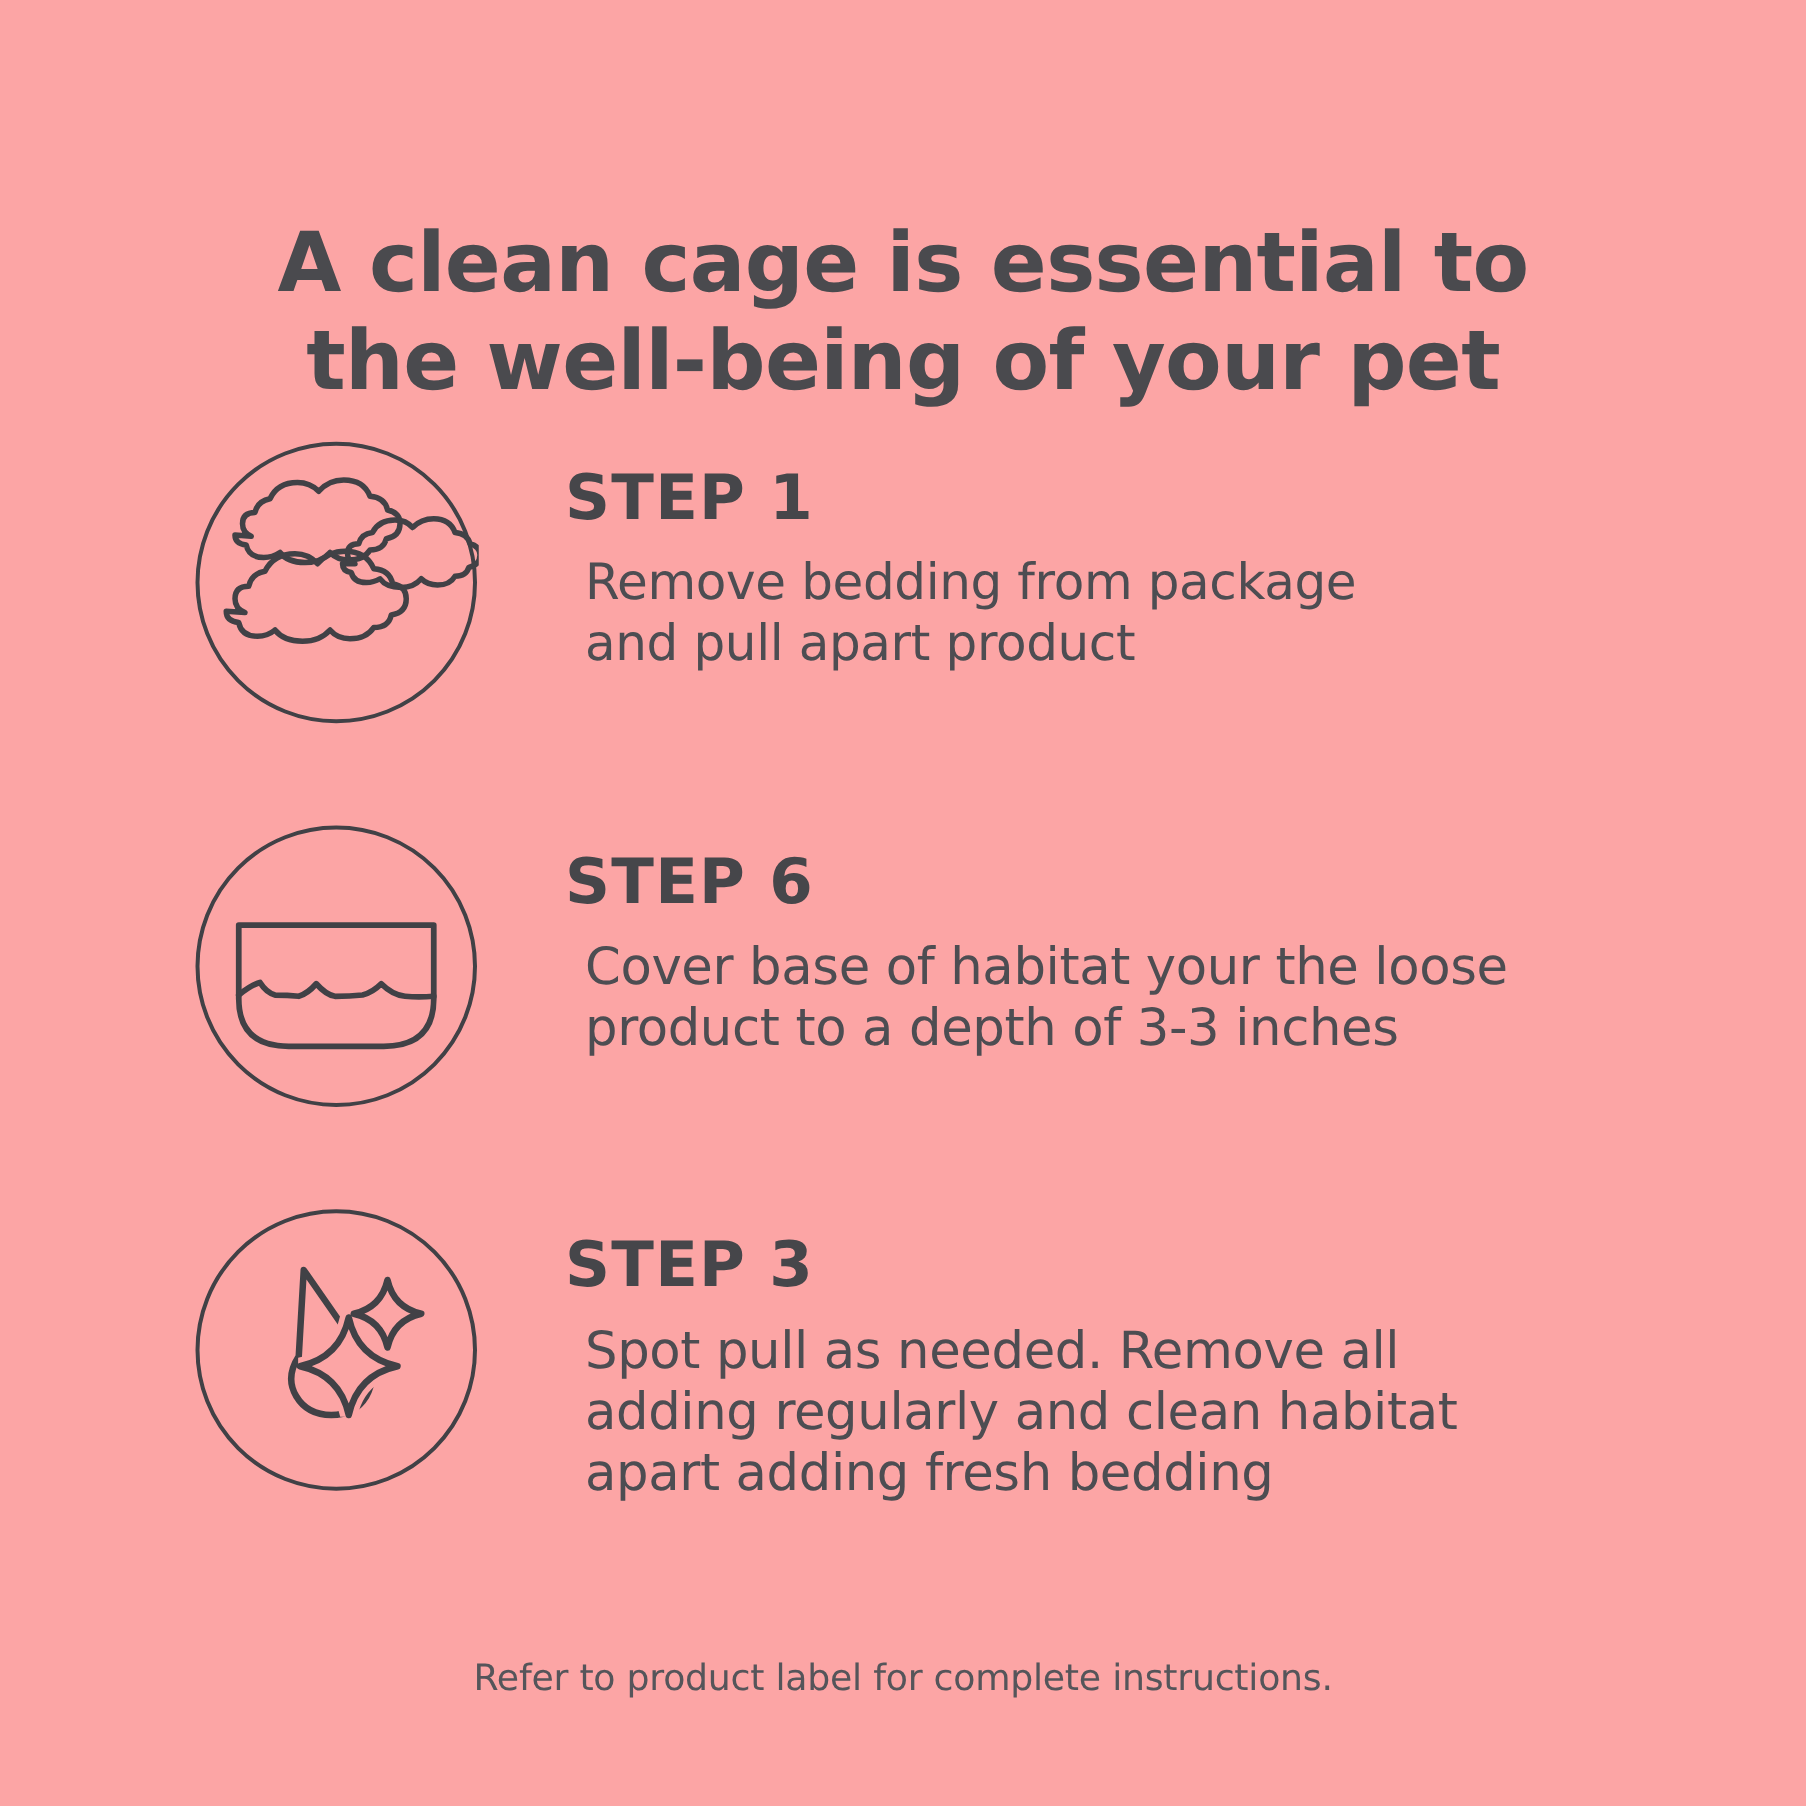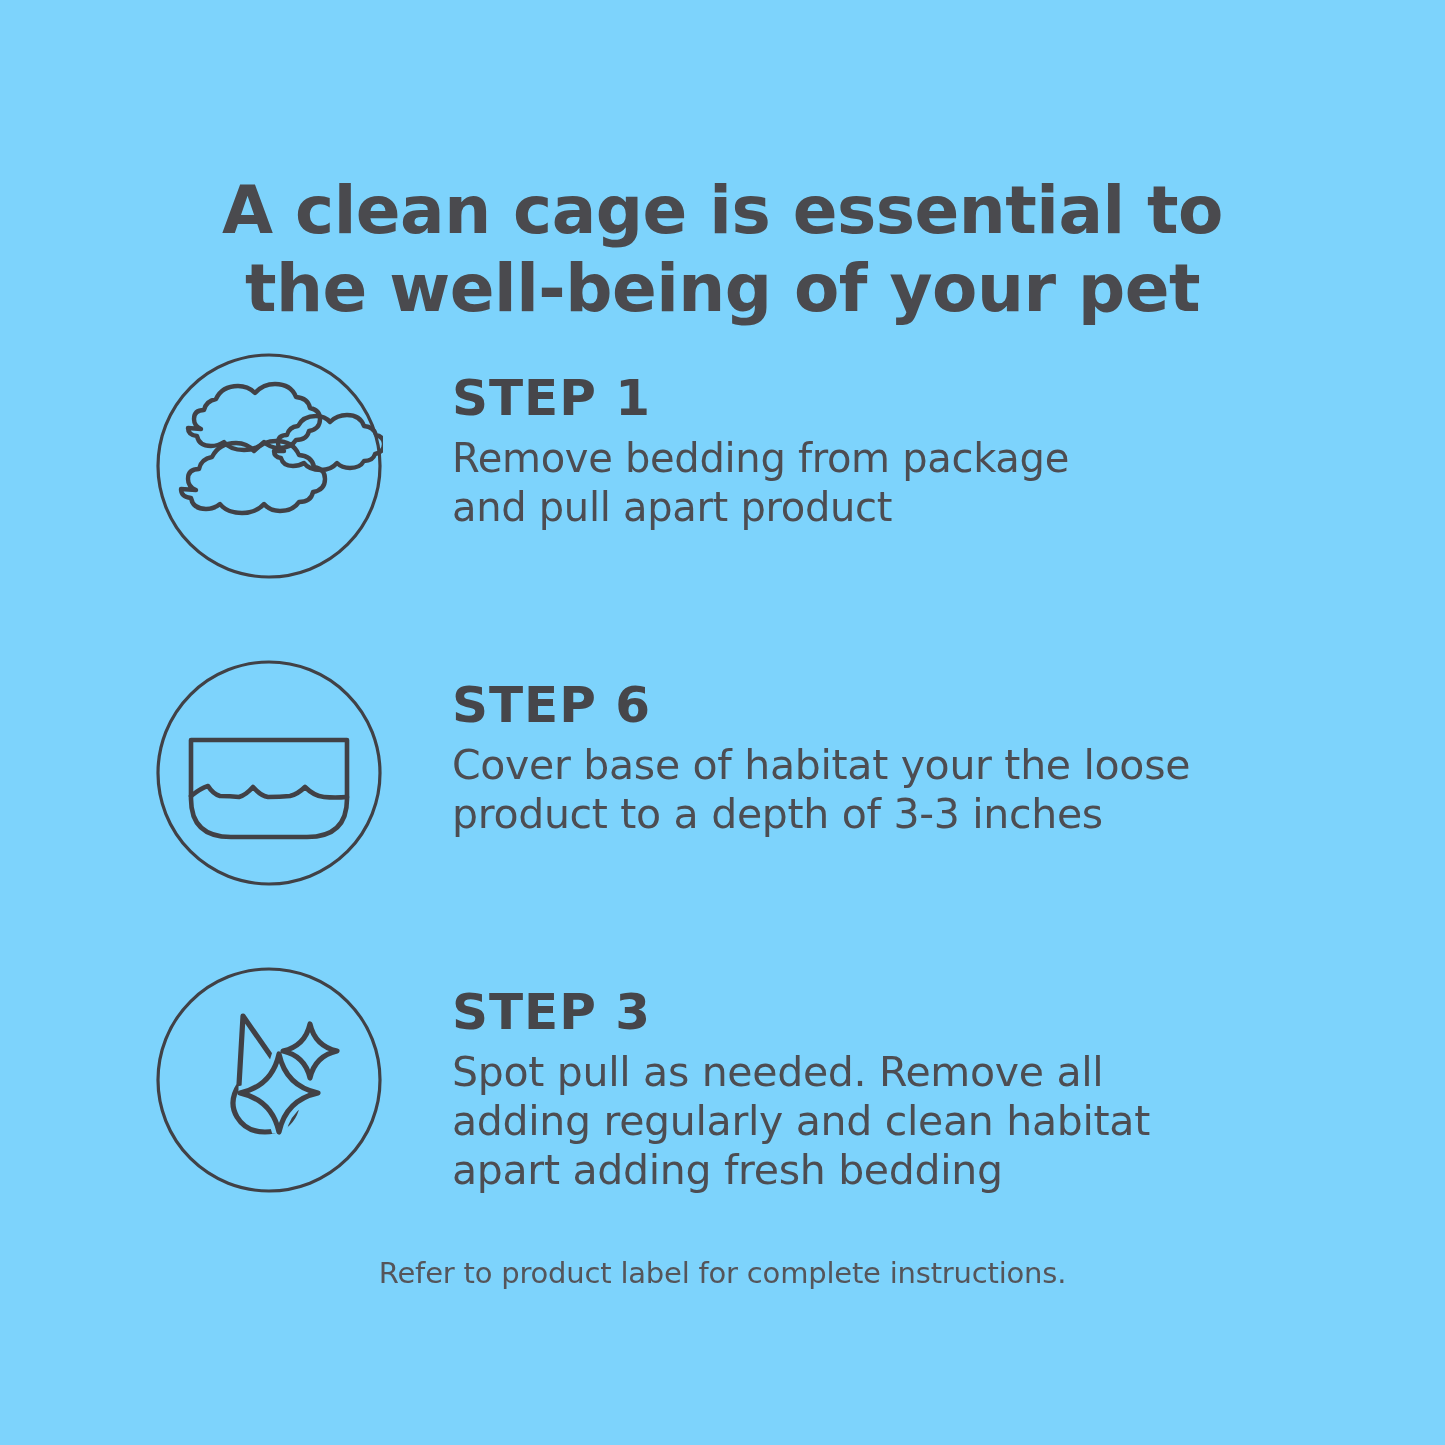--- a/index.html
+++ b/index.html
@@ -10,21 +10,21 @@
     width: 1445px;
     height: 1445px;
     background: #f0f0f2;
     font-family: "Liberation Sans", sans-serif;
     overflow: hidden;
   }
   .poster {
     position: relative;
     width: 1445px;
     height: 1445px;
-    background: #7dd3fc;
+    background: #fca5a5;
     box-sizing: border-box;
   }
 
   
   .headline {
     position: absolute;
     left: 0;
     top: 128px;
     width: 1445px;
     text-align: center;
@@ -76,33 +76,33 @@
     letter-spacing: 1px;
     margin: 0 0 8px 0;
   }
   .step-desc {
     color: #4d4d52;
     font-family: "DejaVu Sans", sans-serif;
     font-weight: normal;
     font-size: 40px;
     line-height: 49px;
     letter-spacing: -0.3px;
-    margin: 0;
+    margin: 16px;
   }
   .step-desc .ln { display: block; white-space: nowrap; }
 
   
   .step--2 .step-desc { font-size: 41px; }
   .step--3 .step-desc { font-size: 41px; }
 
   
   .footer-note {
     position: absolute;
     left: 0;
-    top: 1255px;
+    top: 1324px;
     width: 1445px;
     text-align: center;
     color: #55555a;
     font-family: "DejaVu Sans", sans-serif;
     font-size: 29px;
     line-height: 36px;
     letter-spacing: -0.2px;
   }
 </style>
 </head>

